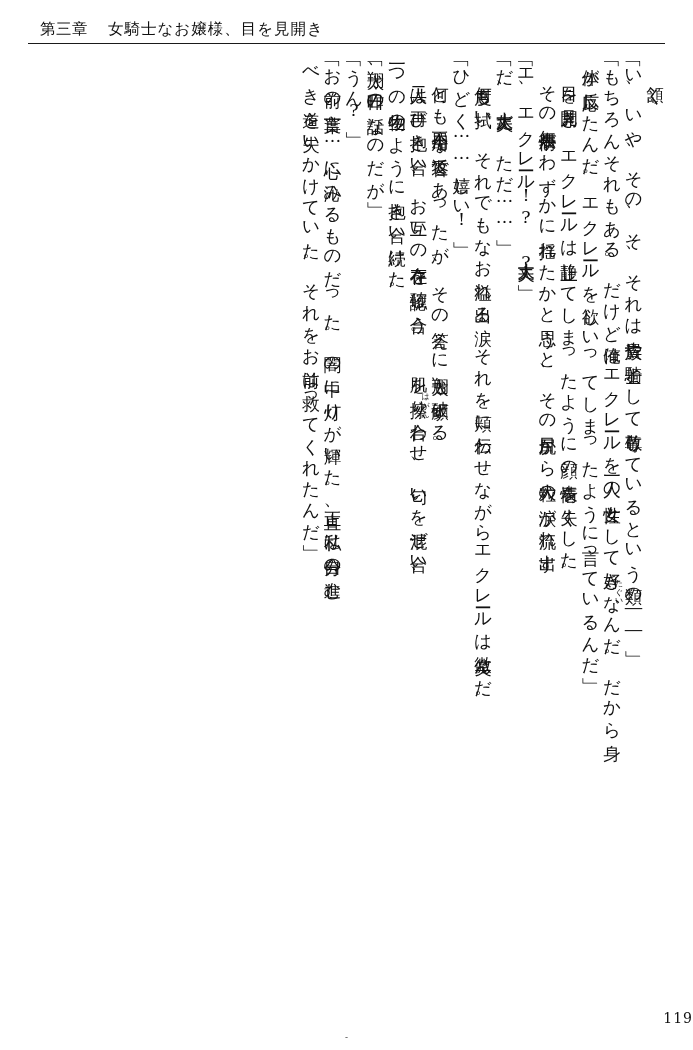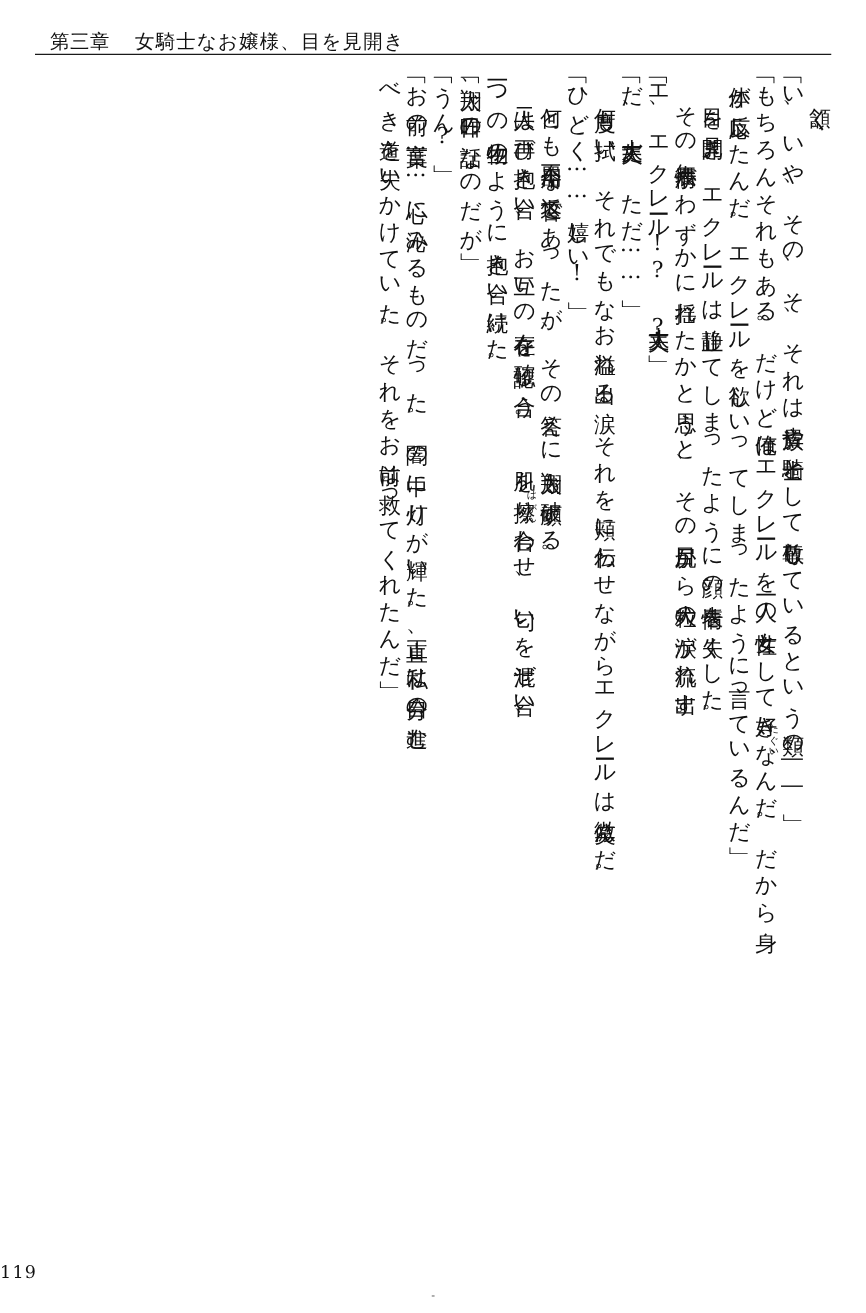--- a/index.html
+++ b/index.html
@@ -22,21 +22,21 @@
     box-sizing: border-box;
   }
   
   .header {
     position: absolute;
     top: 14px;
     left: 40px;
     right: 40px;
     height: 30px;
     display: flex;
-    align-items: flex-end;
+    align-items: center;
     font-size: 15.5px;
     letter-spacing: 0.5px;
     white-space: nowrap;
   }
   .header .chapter-num {
     margin-right: 20px;
   }
   .header .chapter-title {
     letter-spacing: 1px;
   }
@@ -90,21 +90,21 @@
     top: 0;
     line-height: 1;
     white-space: nowrap;
   }
   
   .folio {
     position: absolute;
     bottom: 24px;
     left: 0;
     right: 0;
-    text-align: left;
+    text-align: right;
     font-size: 14px;
     letter-spacing: 1px;
     font-family: "DejaVu Serif", "Liberation Serif", serif;
   }
   .folio-mark {
     position: absolute;
     bottom: 8px;
     left: 0;
     right: 0;
     text-align: center;

